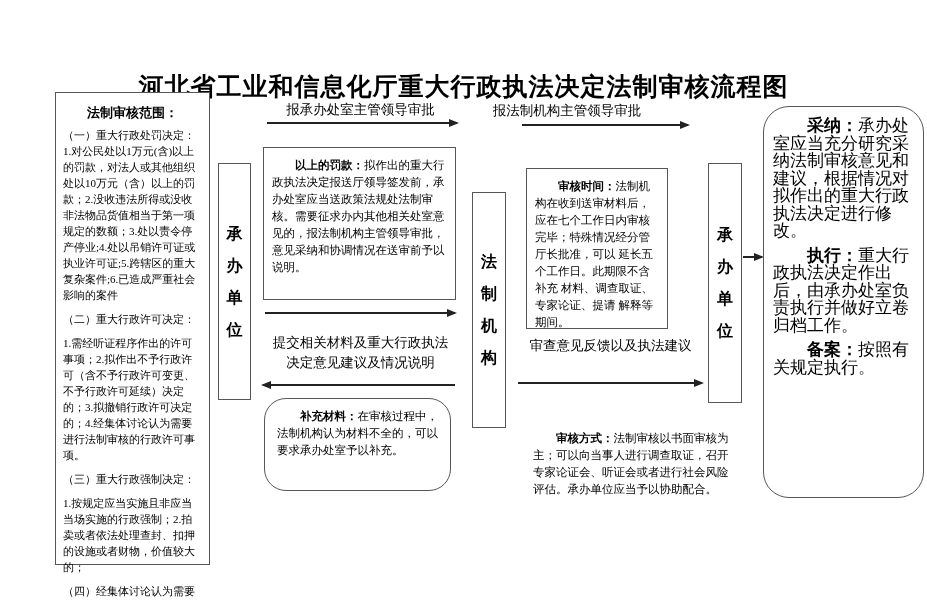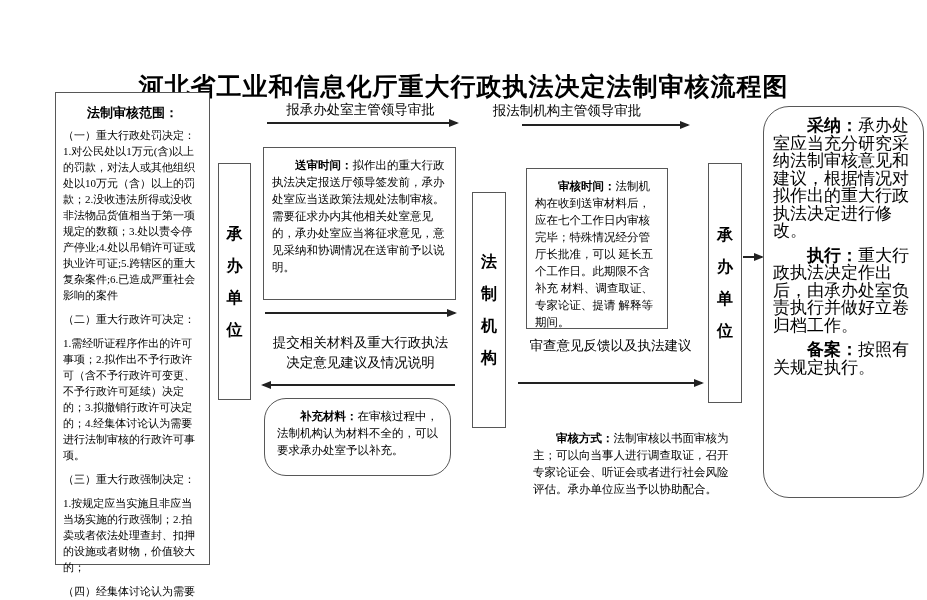--- a/index.html
+++ b/index.html
@@ -29,21 +29,21 @@
     font-size:16px;font-weight:bold;line-height:1;
   }
   .lane span{display:block;margin:8px 0;}
   .lane-unit1{left:218px;top:163px;width:33px;height:237px;}
   .lane-legal{left:472px;top:192px;width:34px;height:236px;}
   .lane-unit2{left:708px;top:163px;width:34px;height:240px;}
   .note{font-size:11.5px;line-height:17px;}
   .note .para{text-indent:2em;margin:0 0 6px 0;}
   .box-submit-time{left:263px;top:147px;width:193px;height:153px;padding:9px 8px;}
   .box-review-time{left:526px;top:168px;width:142px;height:161px;padding:9px 8px;}
-  .box-supplement{left:264px;top:398px;width:187px;height:78px;padding:9px 12px;border-radius:22px;}
+  .box-supplement{left:264px;top:398px;width:187px;height:93px;padding:9px 12px;border-radius:22px;}
   .box-review-method{left:533px;top:430px;width:198px;}
   .result-panel{
     left:763px;top:106px;width:161px;height:392px;border-radius:26px;
     padding:10px 9px;font-size:17px;line-height:17.5px;
   }
   .result-panel .para{text-indent:2em;margin:0 0 7px 0;}
   
   .arrow{position:absolute;height:1.5px;background:#222;}
   .arrow-r::after{
     content:"";position:absolute;right:-2px;top:-3.5px;width:0;height:0;
@@ -94,21 +94,21 @@
 </div>
 
 <div class="flow-label" style="left:258px;top:100px;width:205px;">报承办处室主管领导审批</div>
 <div class="arrow arrow-r" style="left:267px;top:122px;width:190px;"></div>
 
 <div class="flow-label" style="left:482px;top:101px;width:170px;">报法制机构主管领导审批</div>
 <div class="arrow arrow-r" style="left:522px;top:124px;width:166px;"></div>
 
 <div class="abs panel note box-submit-time">
   <div class="para">
-    <b class="inline-label">送审时间：</b><span>拟作出的重大行政执法决定报送厅领导签发前，承办处室应当送政策法规处法制审核。需要征求办内其他相关处室意见的，承办处室应当将征求意见，意见采纳和协调情况在送审前予以说明。</span>
+    <b class="inline-label">以上的罚款：</b><span>拟作出的重大行政执法决定报送厅领导签发前，承办处室应当送政策法规处法制审核。需要征求办内其他相关处室意见的，报法制机构主管领导审批，意见采纳和协调情况在送审前予以说明。</span>
   </div>
 </div>
 
 <div class="arrow arrow-r" style="left:265px;top:312px;width:190px;"></div>
 <div class="flow-label" style="left:258px;top:333px;width:205px;">
   <div>提交相关材料及重大行政执法</div>
   <div>决定意见建议及情况说明</div>
 </div>
 <div class="arrow arrow-l" style="left:263px;top:384px;width:192px;"></div>
 

